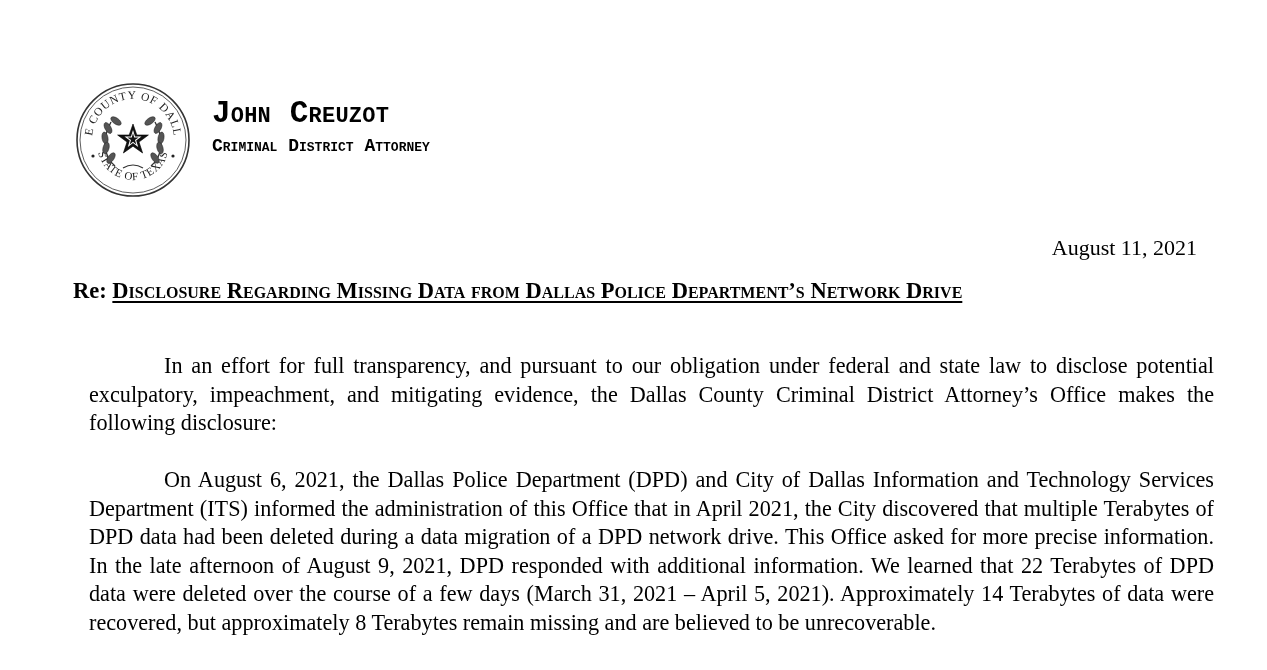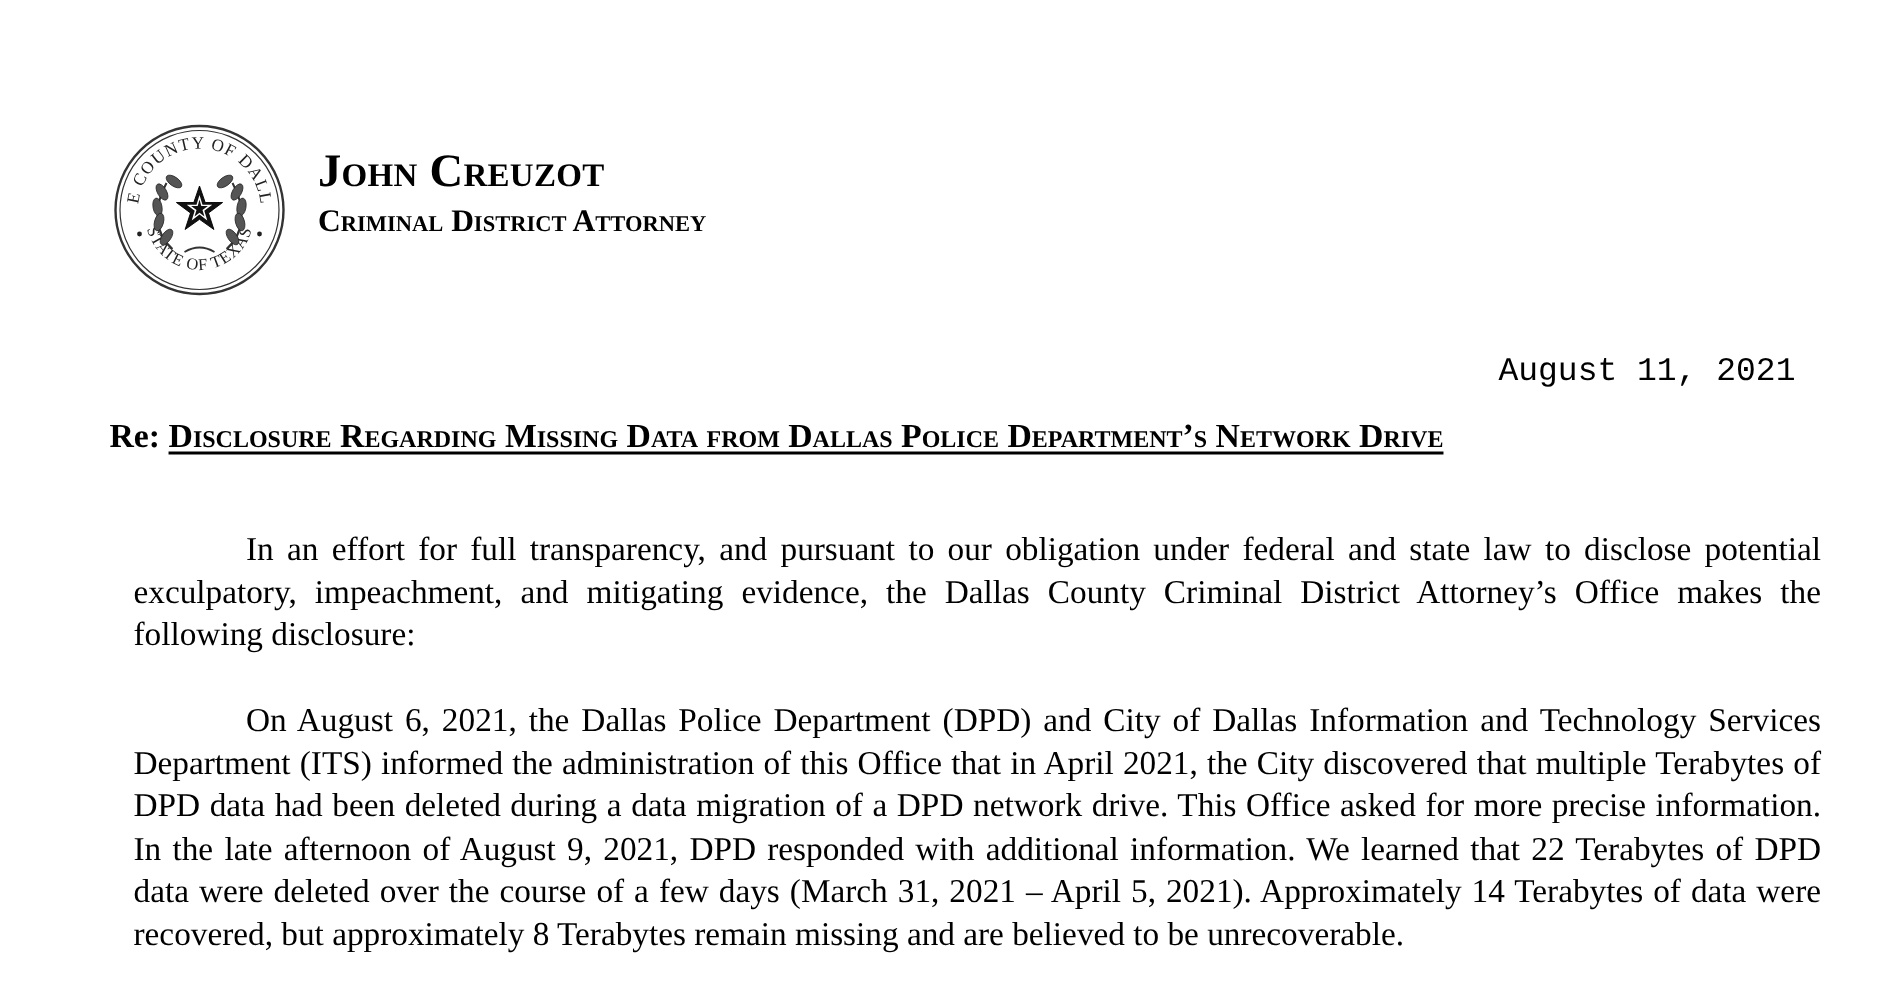--- a/index.html
+++ b/index.html
@@ -22,36 +22,36 @@
       width: 116px;
       height: 116px;
     }
     .letterhead {
       position: absolute;
       left: 212px;
       top: 98px;
       font-weight: bold;
       font-variant: small-caps;
       line-height: 1;
+      font-family: Liberation Mono, monospace;
     }
     .lh-name {
       font-size: 31px;
       letter-spacing: 0.2px;
       margin-bottom: 8px;
     }
     .lh-title, .lh-county {
-      font-size: 21px;
+      font-size: 18px;
       margin-bottom: 6px;
     }
     .date {
       position: absolute;
       right: 70px;
       top: 235px;
       font-size: 22px;
-      font-family: Liberation Mono, monospace;
     }
     .re-line {
       position: absolute;
       left: 73px;
       top: 278px;
       font-size: 22.5px;
       font-weight: bold;
       white-space: nowrap;
     }
     .re-subject {

